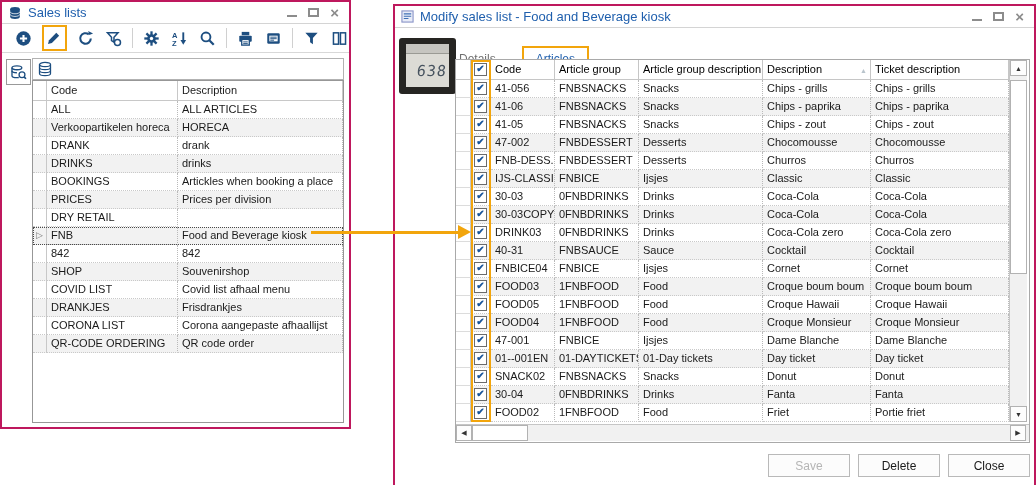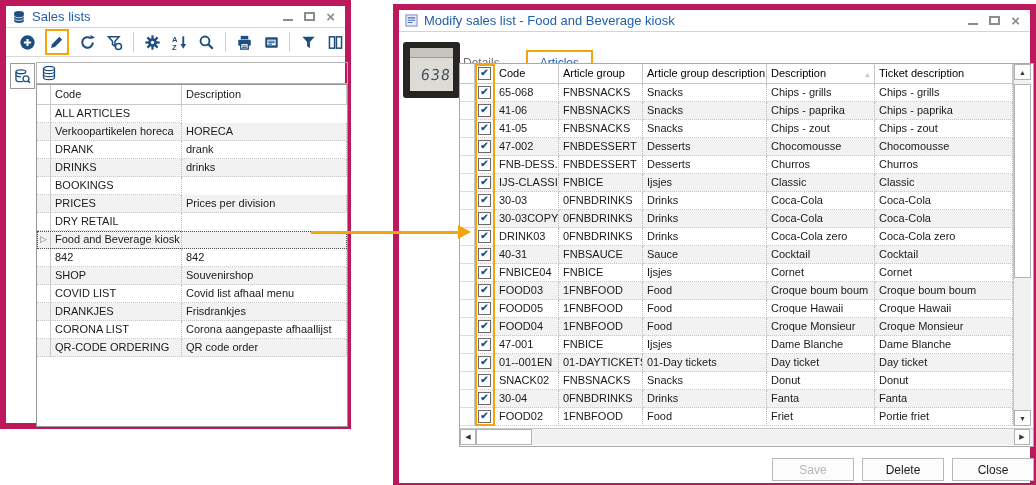--- a/index.html
+++ b/index.html
@@ -1,18 +1,18 @@
 <!DOCTYPE html>
 <html><head>
 <meta charset="utf-8">
 <style>
   * { box-sizing: border-box; margin: 0; padding: 0; }
   html,body { width:1036px; height:485px; background:#ffffff; font-family:"Liberation Sans",sans-serif; position:relative; overflow:hidden; }
 
-  .window { position:absolute; background:#fff; border:6px solid #be185d; }
+  .window { position:absolute; background:#fff; border:2px solid #be185d; }
   #left-window  { left:0;   top:0; width:351px; height:429px; }
   #right-window { left:393px; top:4px; width:643px; height:485px; }
 
   .titlebar { height:22px; display:flex; align-items:center; gap:6px; padding:0 6px; border-bottom:1px solid #d4d4d4; }
   .titlebar .title { color:#1f5fad; font-size:13px; white-space:nowrap; }
   .win-controls { margin-left:auto; display:flex; align-items:center; gap:11px; padding-right:4px; }
   .wc-min { width:10px; height:2px; background:#8c8c8c; margin-top:6px; }
   .wc-max { width:11px; height:9px; border:2px solid #8c8c8c; }
   .wc-close { color:#8c8c8c; font-size:15px; font-weight:bold; line-height:12px; }
 
@@ -214,20 +214,21 @@
   <div class="ltable">
     <div class="lheader">
       <div class="ind"></div>
       <div>Code</div>
       <div>Description</div>
     </div>
     <div class="lrows">
 
         <div class="lrow">
           <div class="ind"></div>
+          <div>ALL</div>
           <div>ALL ARTICLES</div>
         </div>
 
         <div class="lrow">
           <div class="ind"></div>
           <div>Verkoopartikelen horeca</div>
           <div>HORECA</div>
         </div>
 
         <div class="lrow">
@@ -238,35 +239,37 @@
 
         <div class="lrow">
           <div class="ind"></div>
           <div>DRINKS</div>
           <div>drinks</div>
         </div>
 
         <div class="lrow">
           <div class="ind"></div>
           <div>BOOKINGS</div>
+          <div>Artickles when booking a place</div>
         </div>
 
         <div class="lrow">
           <div class="ind"></div>
           <div>PRICES</div>
           <div>Prices per division</div>
         </div>
 
         <div class="lrow">
           <div class="ind"></div>
           <div>DRY RETAIL</div>
         </div>
 
         <div class="lrow selected">
           <div class="ind"></div>
+          <div>FNB</div>
           <div>Food and Beverage kiosk</div>
         </div>
 
         <div class="lrow">
           <div class="ind"></div>
           <div>842</div>
           <div>842</div>
         </div>
 
         <div class="lrow">
@@ -343,21 +346,21 @@
       <div>Ticket description</div>
     </div>
 
     <div class="rrows">
 
         <div class="rrow">
           <div class="ind"></div>
           <div class="cbcell">
             <span class="cb checked"></span>
           </div>
-          <div>65-068</div>
+          <div>41-056</div>
           <div>FNBSNACKS</div>
           <div>Snacks</div>
           <div>Chips - grills</div>
           <div>Chips - grills</div>
         </div>
 
         <div class="rrow">
           <div class="ind"></div>
           <div class="cbcell">
             <span class="cb checked"></span>

